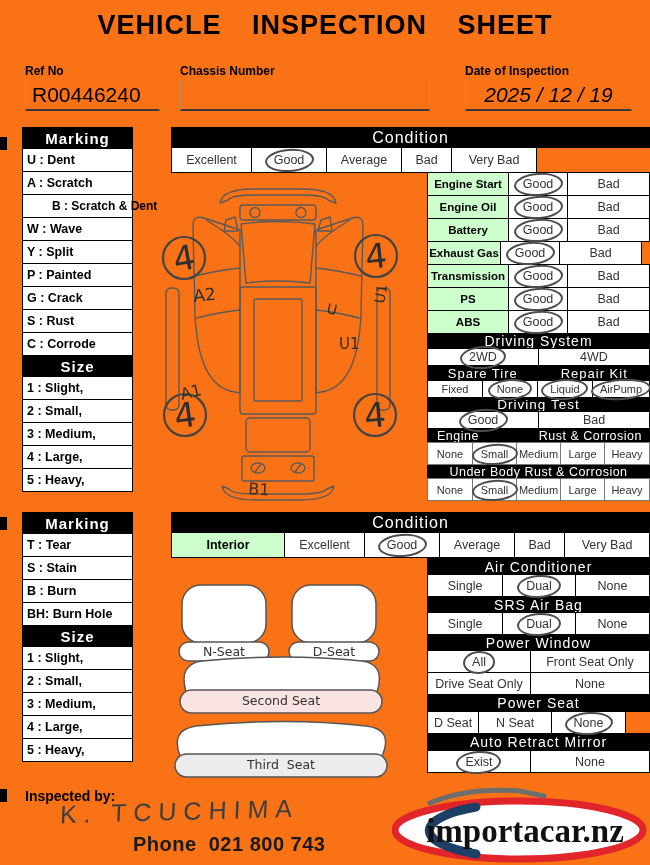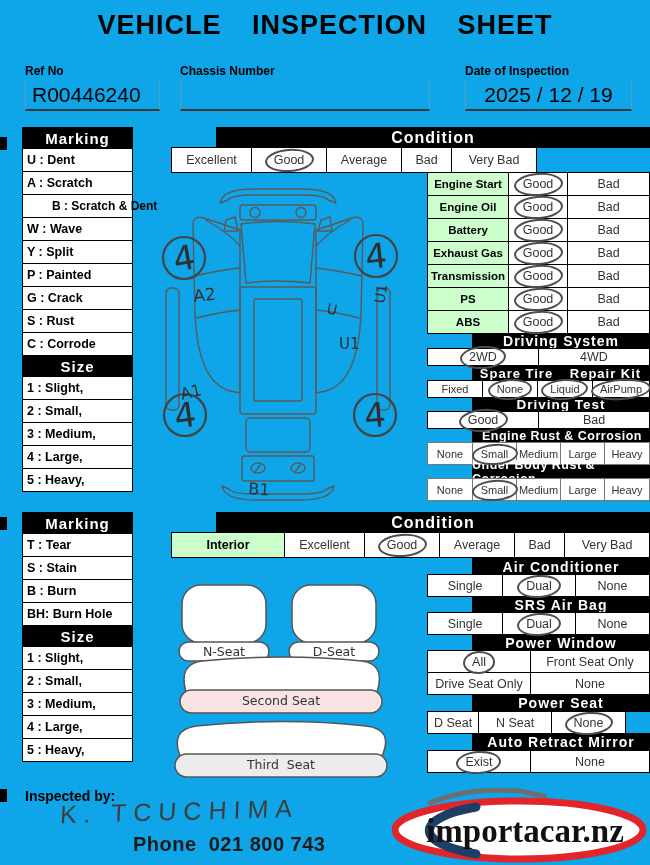--- a/index.html
+++ b/index.html
@@ -1,27 +1,27 @@
 <!DOCTYPE html>
 <html><head>
 <meta charset="utf-8">
 <style>
   html,body{margin:0;padding:0;background:#fff;}
-  .sheet{position:relative;width:650px;height:865px;background:#0ea5e9;overflow:hidden;
+  .sheet{position:relative;width:650px;height:865px;background:#f97316;overflow:hidden;
          font-family:"Liberation Sans",sans-serif;color:#000;}
   .r{position:absolute;}
   .title{top:10px;left:0;width:650px;text-align:center;font-size:27px;font-weight:bold;
          letter-spacing:1px;word-spacing:22px;}
   .flabel{font-size:12px;font-weight:bold;margin-bottom:3px;}
   .fbox{height:30px;border-bottom:2px solid #3a3a3a;border-left:1px dotted #999;border-right:1px dotted #999;
         font-size:21px;display:flex;align-items:flex-end;padding:0 6px 2px;box-sizing:border-box;}
-  .fbox.center{justify-content:center;}
+  .fbox.center{justify-content:center;font-style:italic;}
   .stack>*+*{margin-top:-1px;}
-  .hdr{background:#000;color:#fff;font-weight:bold;display:flex;align-items:center;justify-content:center;
-       font-size:13.5px;letter-spacing:1px;box-sizing:border-box;margin-left:45px;}
+  .hdr{background:#000;color:#fff;font-weight:normal;display:flex;align-items:center;justify-content:center;
+       font-size:13.5px;letter-spacing:1px;box-sizing:border-box;}
   .row{display:flex;}
   .c{border:1px solid #000;box-sizing:border-box;display:flex;align-items:center;justify-content:center;
      background:#fff;font-size:12.5px;color:#333;white-space:nowrap;}
   .c+.c{margin-left:-1px;}
   .c.g{background:#ccffcc;color:#000;font-weight:bold;}
   .c.sm{font-size:11px;}
   .c.gray{border-color:#777;}
   .lg-row{border:1px solid #000;box-sizing:border-box;display:flex;align-items:center;
           font-size:12.5px;font-weight:bold;padding-left:4px;background:#fff;white-space:nowrap;height:24px;}
   .lg-row.tight{font-size:12px;padding-left:29px;}
@@ -130,21 +130,21 @@
           <span>Battery</span>
         </div>
       <div class="c" style="width:60px">
           <span class="circ">Good</span>
         </div>
       <div class="c" style="width:83px">
           <span>Bad</span>
         </div>
     </div>
     <div class="row" style="height:24px">
-      <div class="c g" style="width:82px;font-size:11.5px">
+      <div class="c g" style="width:74px;font-size:11.5px">
           <span>Exhaust Gas</span>
         </div>
       <div class="c" style="width:60px">
           <span class="circ">Good</span>
         </div>
       <div class="c" style="width:83px">
           <span>Bad</span>
         </div>
     </div>
     <div class="row" style="height:24px">

